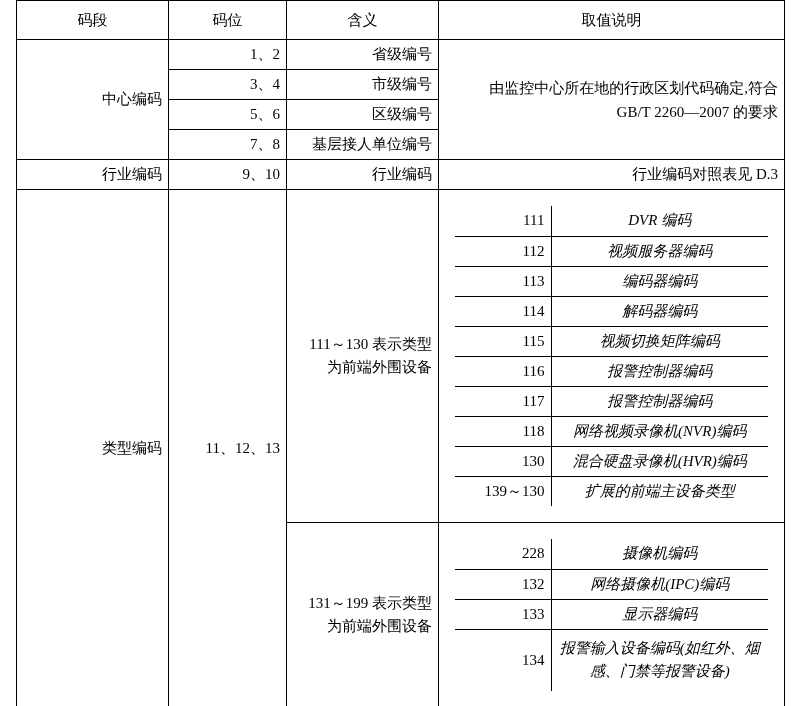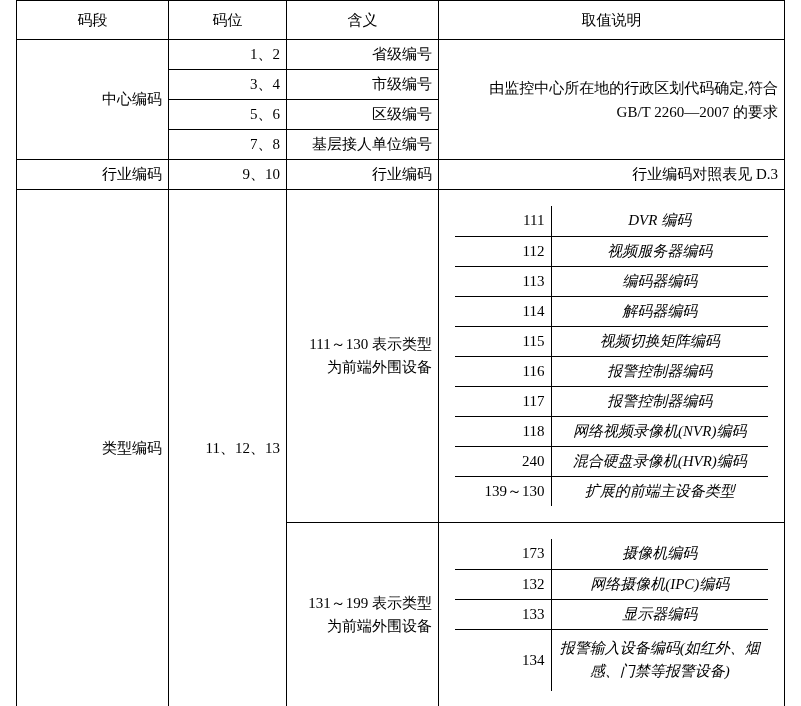--- a/index.html
+++ b/index.html
@@ -170,21 +170,21 @@
               </tr>
               <tr class="rowh">
                 <td class="c-left cell-pad-left">117</td>
                 <td class="c-center">报警控制器编码</td>
               </tr>
               <tr class="rowh">
                 <td class="c-left cell-pad-left">118</td>
                 <td class="c-center">网络视频录像机(NVR)编码</td>
               </tr>
               <tr class="rowh">
-                <td class="c-left cell-pad-left">240</td>
+                <td class="c-left cell-pad-left">130</td>
                 <td class="c-center">混合硬盘录像机(HVR)编码</td>
               </tr>
               <tr class="rowh">
                 <td class="c-left cell-pad-left">139～130</td>
                 <td class="c-center">扩展的前端主设备类型</td>
               </tr>
             </tbody>
           </table>
         </td>
       </tr>
@@ -195,21 +195,21 @@
           <div>为前端外围设备</div>
         </td>
         <td class="no-pad-cell">
           <table class="nested">
             <colgroup>
                 <col class="sub-code">
                 <col>
               </colgroup>
             <tbody>
               <tr class="rowh">
-                <td class="c-left cell-pad-left">173</td>
+                <td class="c-left cell-pad-left">228</td>
                 <td class="c-center">摄像机编码</td>
               </tr>
               <tr class="rowh">
                 <td class="c-left cell-pad-left">132</td>
                 <td class="c-center">网络摄像机(IPC)编码</td>
               </tr>
               <tr class="rowh">
                 <td class="c-left cell-pad-left">133</td>
                 <td class="c-center">显示器编码</td>
               </tr>

